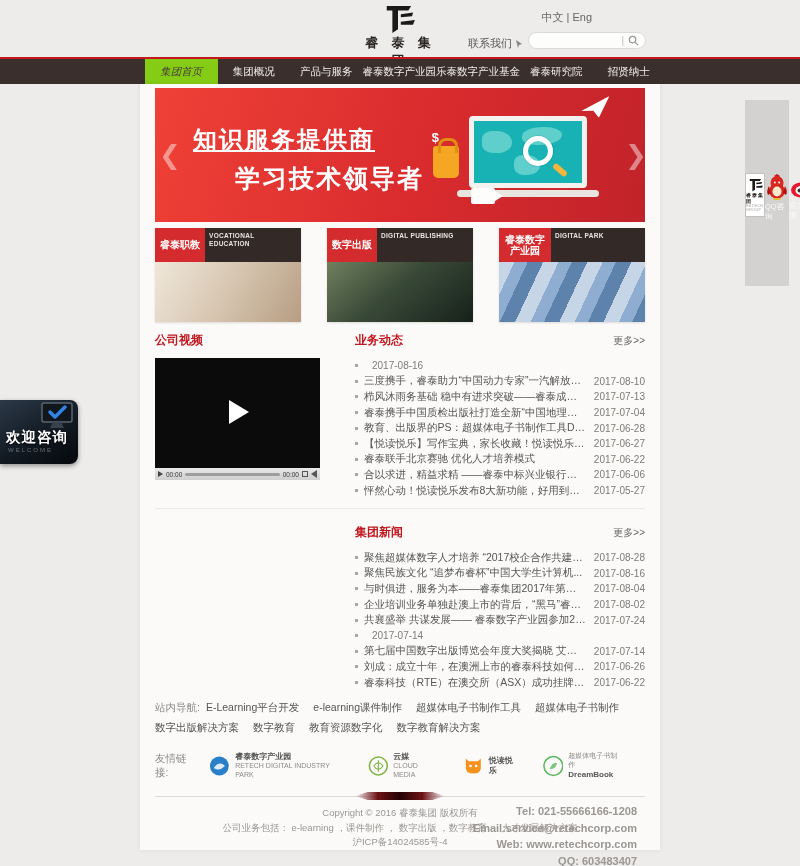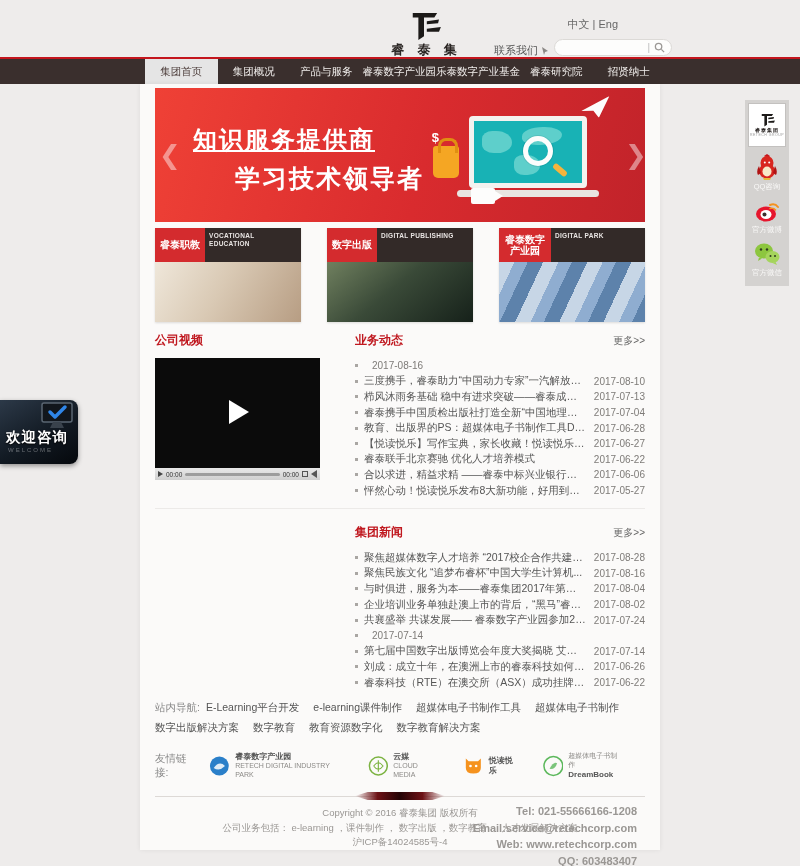--- a/index.html
+++ b/index.html
@@ -5,35 +5,35 @@
   * { margin:0; padding:0; box-sizing:border-box; }
   html,body { width:800px; height:866px; }
   body {
     position:relative;
     font-family:"Liberation Sans","DejaVu Sans",sans-serif;
     background:#eeeceb;
     overflow:hidden;
     color:#555;
   }
   
-  .header { position:absolute; top:7px; left:0; width:740px; height:57px;margin-left:26px; }
+  .header { position:absolute; top:0; left:0; width:740px; height:57px; }
   .lang { position:absolute; top:10px; right:148px; font-size:11px; color:#666; }
   .lang span { cursor:pointer; }
   .logo { position:absolute; top:4px; left:348px; width:100px; text-align:center; }
   .logo-glyph { display:block; margin:0 auto; }
   .logo-cn { font-family:"Liberation Serif","DejaVu Serif",serif; font-size:13px; font-weight:bold; color:#2a2523; letter-spacing:5px; margin-left:5px; }
   .logo-en { font-size:6px; color:#8a8784; letter-spacing:2.5px; }
   .contact-link { position:absolute; top:36px; left:468px; font-size:11px; color:#555; cursor:pointer; display:flex; align-items:center; gap:3px; }
   .searchbox { position:absolute; top:32px; left:528px; width:118px; height:17px; background:#fdfdfc; border:1px solid #dcdad7; border-radius:9px; display:flex; align-items:center; justify-content:flex-end; padding:0 6px; gap:4px; }
   .searchbox .sep { color:#bbb; font-size:10px; }
   
   .nav { position:absolute; top:57px; left:0; width:800px; height:27px; background:#3a2f2d; border-top:2px solid #c4161d; }
   .nav-inner { position:absolute; left:145px; width:520px; height:25px; display:flex; }
   .nav-item { flex:1; text-align:center; line-height:25px; font-size:10.5px; color:#f1eeec; white-space:nowrap; cursor:pointer; }
-  .nav-item.active { background:#e5e5e5; color:#4a3b38; }
+  .nav-item.active { background:#84cc16; color:#4a3b38;font-style:italic; }
   
   .wrapper { position:absolute; top:84px; left:140px; width:520px; height:766px; background:#fbfaf9; box-shadow:0 0 5px rgba(0,0,0,.07); }
   
   .banner { position:absolute; top:4px; left:15px; width:490px; height:134px; overflow:hidden; background:linear-gradient(105deg,#ef4136 0%,#d92b2e 55%,#c1232a 100%); }
   .banner-text { position:absolute; left:38px; top:36px; color:#fff; font-weight:bold; }
   .banner-line1 { font-size:24px; letter-spacing:2px;text-decoration:underline; }
   .banner-line2 { font-size:25px; letter-spacing:2px; margin-left:42px; margin-top:6px; }
   .banner-arrow { position:absolute; top:50px; width:16px; height:34px; color:rgba(255,255,255,.45); font-size:26px; line-height:34px; text-align:center; cursor:pointer; }
   .arrow-left { left:4px; } .arrow-right { right:4px; }
   .laptop { position:absolute; right:58px; top:28px; width:118px; height:72px; background:#18b2b5; border:5px solid #f4f2ef; border-radius:4px; }
@@ -100,21 +100,21 @@
   .friend { display:flex; align-items:center; gap:5px; margin-right:24px; cursor:pointer; }
   .friend-text { font-size:7px; color:#8c8a87; line-height:1.25; }
   .friend-text b { display:block; font-size:8px; color:#555; }
   .divider2 { position:absolute; left:15px; top:712px; width:490px; border-top:1px solid #ddd9d6; }
   .diamond { position:absolute; left:215px; top:708px; width:90px; height:8px;
     background:linear-gradient(90deg,rgba(109,18,22,0) 0%,#6d1216 25%,#240305 50%,#6d1216 75%,rgba(109,18,22,0) 100%);
     clip-path:polygon(0 50%,14% 0,86% 0,100% 50%,86% 100%,14% 100%); }
   .copyright { position:absolute; left:60px; top:722px; width:400px; text-align:center; font-size:9.5px; color:#9a9794; line-height:1.55; }
   .contact-block { position:absolute; right:23px; top:719px; text-align:right; font-size:11px; color:#9a9794; line-height:1.5;font-weight:bold; }
   
-  .side-strip { position:absolute; top:100px; right:11px; width:44px; height:186px; background:#d4d2d0; display:flex; flex-direction:column; align-items:center; padding-top:3px; }
+  .side-strip { position:absolute; top:100px; right:11px; width:44px; height:186px; background:#d4d2d0; display:flex; flex-direction:row; align-items:center; padding-top:3px; }
   .side-logo-card { width:38px; height:44px; background:#fff; border:1px solid #c3c1bf; display:flex; flex-direction:column; align-items:center; justify-content:center; cursor:pointer; }
   .side-logo-cn { font-size:5px; color:#2a2523; letter-spacing:1px; font-weight:bold; font-family:"Liberation Serif","DejaVu Serif",serif; }
   .side-logo-en { font-size:3.5px; color:#999; letter-spacing:.5px; }
   .side-item { margin-top:7px; display:flex; flex-direction:column; align-items:center; cursor:pointer; }
   .side-label { font-size:7.5px; color:#faf9f8; margin-top:2px; }
   
   .float-consult { position:absolute; left:0; top:400px; width:78px; height:64px;
     background:linear-gradient(150deg,#2c3948 0%,#121a23 55%,#05080c 100%);
     border-radius:0 8px 8px 0; box-shadow:0 2px 5px rgba(0,0,0,.4); cursor:pointer; }
   .float-consult .txt { position:absolute; left:6px; top:28px; color:#fff; font-size:14.5px; font-weight:bold; letter-spacing:1px; text-shadow:0 1px 2px #000; }

